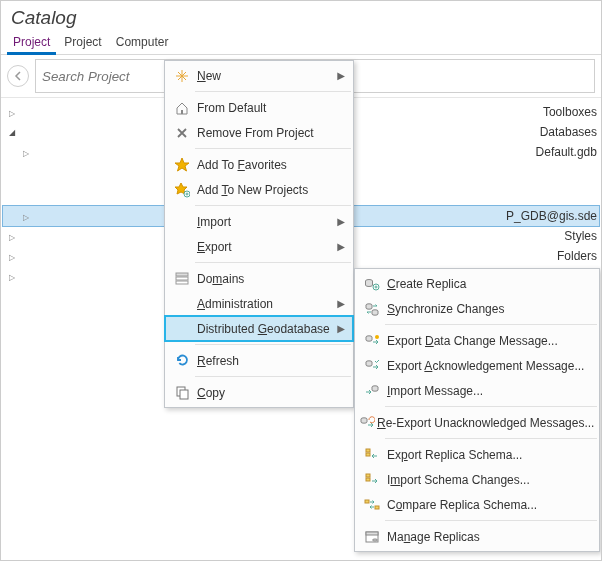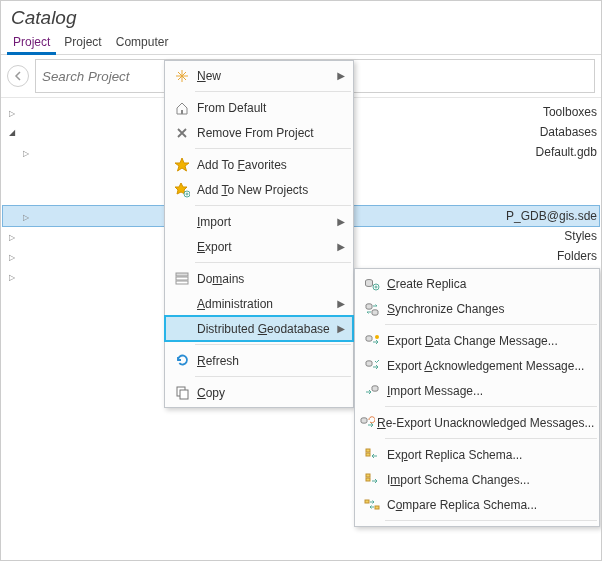--- a/index.html
+++ b/index.html
@@ -331,15 +331,25 @@
       <span class="mic">
           <svg width="16" height="16" viewBox="0 0 16 16">
             <rect x="1" y="3" width="4" height="3" fill="#f2d060" stroke="#c09030"></rect>
             <rect x="11" y="9" width="4" height="3" fill="#f2d060" stroke="#c09030"></rect>
             <path d="M6 5 h4 m-1.5 -1.5 l1.5 1.5 l-1.5 1.5 M10 10 h-4 m1.5 -1.5 l-1.5 1.5 l1.5 1.5" stroke="#5a9" fill="none"></path>
           </svg>
         </span>
       <span class="mlbl">C<span class="underline">o</span>mpare Replica Schema...</span>
     </div>
     <div class="sep"></div>
+    <div class="mi">
+      <span class="mic">
+          <svg width="16" height="16" viewBox="0 0 16 16">
+            <rect x="2" y="3" width="12" height="10" fill="#fff" stroke="#888"></rect>
+            <rect x="2" y="3" width="12" height="3" fill="#ddd" stroke="#888"></rect>
+            <ellipse cx="11" cy="11" rx="2.5" ry="1" fill="#ddd" stroke="#888"></ellipse>
+          </svg>
+        </span>
+      <span class="mlbl">Ma<span class="underline">n</span>age Replicas</span>
+    </div>
   </div>
 
 </div>
 
 </body></html>

